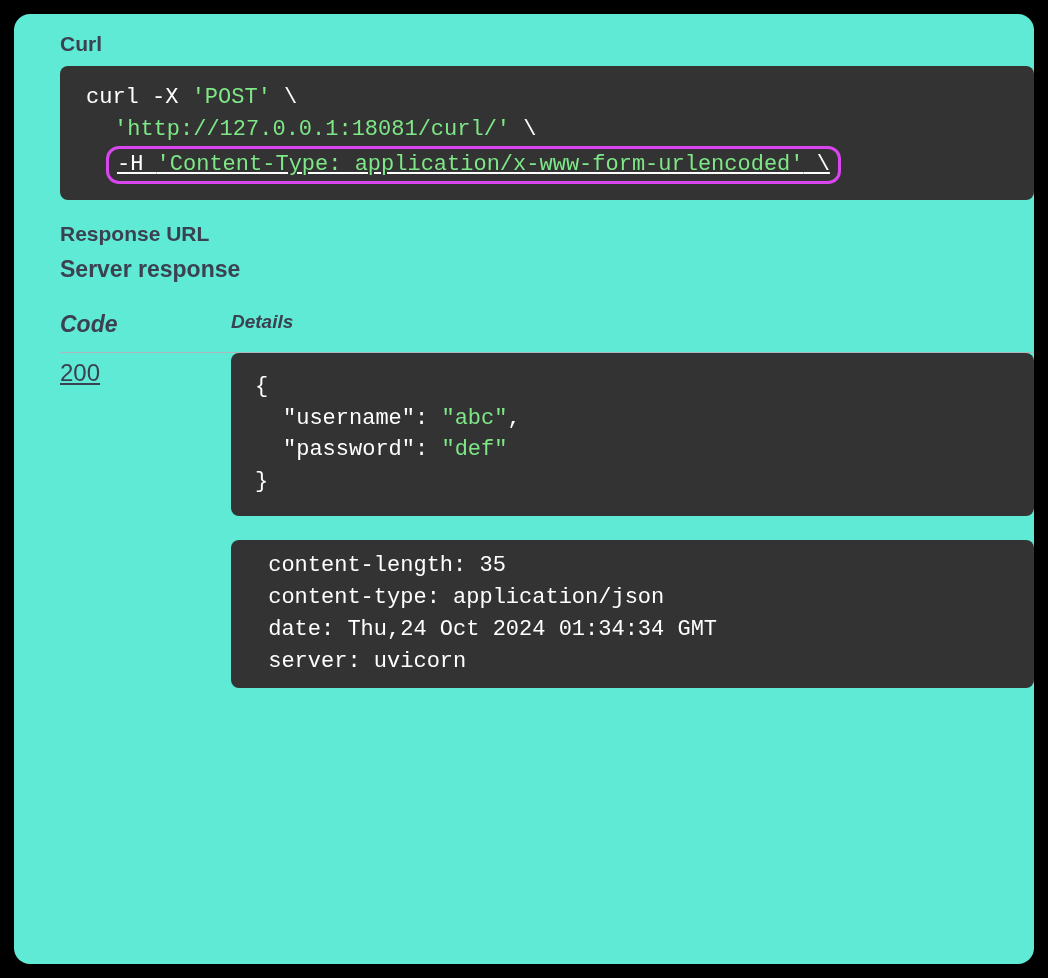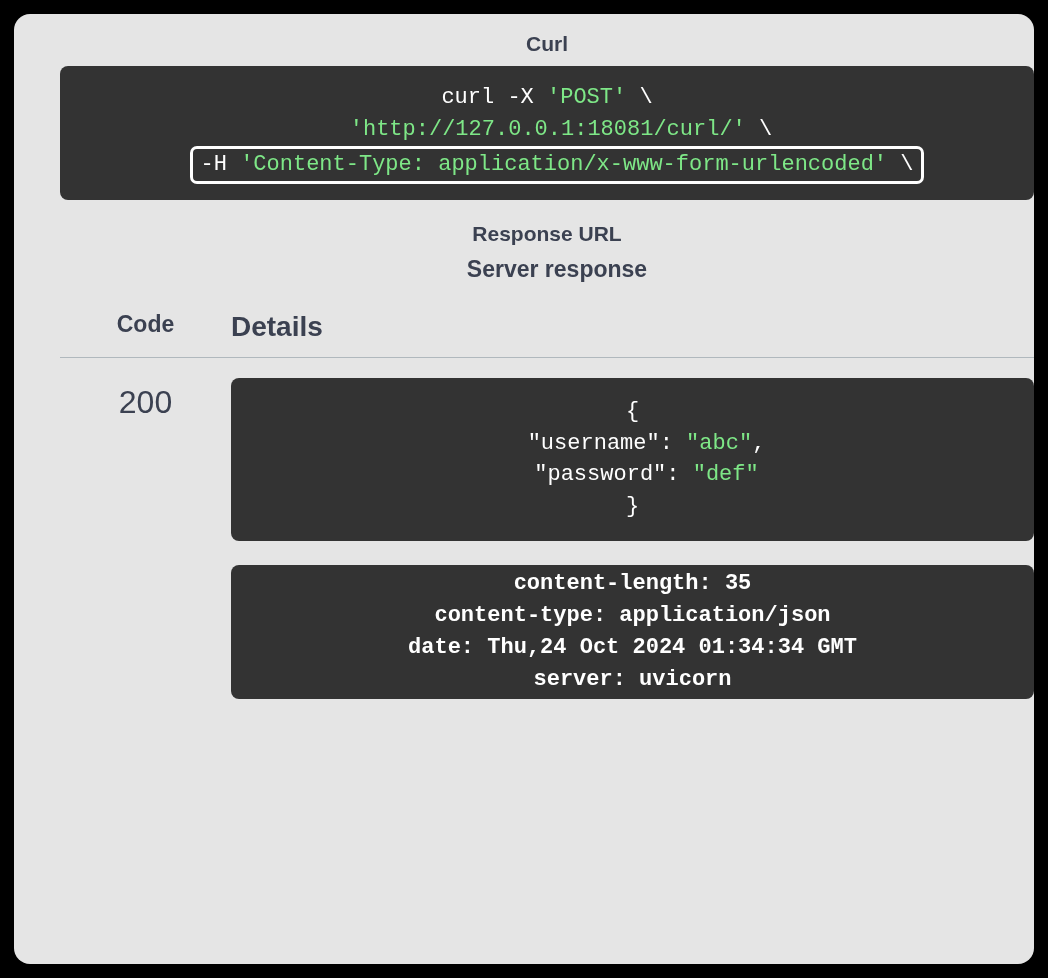--- a/index.html
+++ b/index.html
@@ -4,102 +4,103 @@
   <style>
     * { box-sizing: border-box; margin: 0; padding: 0; }
     body {
       background: #000;
       font-family: -apple-system, BlinkMacSystemFont, "Segoe UI", Helvetica, Arial, sans-serif;
       width: 1048px;
       height: 978px;
       overflow: hidden;
     }
     .container {
-      background: #e5e5e5;
+      background: #5eead4;
       margin: 14px;
       border-radius: 16px;
       padding: 0;
       height: calc(100% - 28px);
       overflow: hidden;
-      text-align: center;
     }
     .inner {
       padding: 18px 0 0 46px;
     }
     .section-label {
       font-size: 21px;
       font-weight: 700;
       color: #3b4151;
       margin-bottom: 10px;
     }
     .code-block {
       background: #333333;
       color: #fff;
       font-family: "SFMono-Regular", Consolas, "Liberation Mono", Menlo, monospace;
       font-size: 22px;
       line-height: 1.45;
       border-radius: 8px;
-      padding: 16px 20px;
+      padding: 16px 26px;
       overflow: hidden;
       white-space: nowrap;
     }
     .curl-block {
       margin-bottom: 22px;
     }
     .url-block {
       padding: 18px 20px;
       font-weight: 600;
       margin-bottom: 28px;
       font-size: 22px;
     }
     .response-body-block {
       padding: 18px 24px;
       margin-bottom: 24px;
     }
     .response-headers-block {
-      padding: 3px 24px;
-      font-weight: 700;
+      padding: 10px 24px;
+      font-weight: 400;
     }
     .token-default { color: #ffffff; }
     .token-string { color: #7ee787; }
     .token-key { color: #ffffff; }
     .highlight-box {
-      border: 3px solid #ffffff;
-      border-radius: 7px;
+      border: 3px solid #d946ef;
+      border-radius: 13px;
       padding: 0 8px;
       display: inline-block;
       margin-left: -8px;
+      text-decoration: underline;
     }
     .table-header {
       display: flex;
       border-bottom: 1px solid #b0b8bd;
       padding-bottom: 14px;
       margin-top: 28px;
-      margin-bottom: 20px;
+      font-style: italic;
     }
     .col-code {
       width: 171px;
       font-size: 23px;
       font-weight: 700;
       color: #3b4151;
     }
     .col-details {
-      font-size: 28px;
+      font-size: 19px;
       font-weight: 700;
       color: #3b4151;
     }
     .response-row {
       display: flex;
     }
     .response-code {
       width: 171px;
-      font-size: 32px;
+      font-size: 24px;
       font-weight: 400;
       color: #3b4151;
       padding-top: 6px;
+      text-decoration: underline;
     }
     .response-details {
       flex: 1;
     }
     .sub-label {
       font-size: 21px;
       font-weight: 700;
       color: #3b4151;
       margin-bottom: 10px;
     }
@@ -122,21 +123,21 @@
       </div>
       <div class="indent">
         <span class="highlight-box">
           <span class="token-default">-H </span><span class="token-string">'Content-Type: application/x-www-form-urlencoded'</span><span class="token-default"> \</span>
         </span>
       </div>
     </div>
 
     <div class="section-label">Response URL</div>
 
-    <div class="section-label" style="font-size:23px;margin-left:20px;">Server response</div>
+    <div class="section-label" style="font-size:23px;">Server response</div>
 
     <div class="table-header">
       <div class="col-code">Code</div>
       <div class="col-details">Details</div>
     </div>
 
     <div class="response-row">
       <div class="response-code">200</div>
       <div class="response-details">
         <div class="code-block response-body-block">

